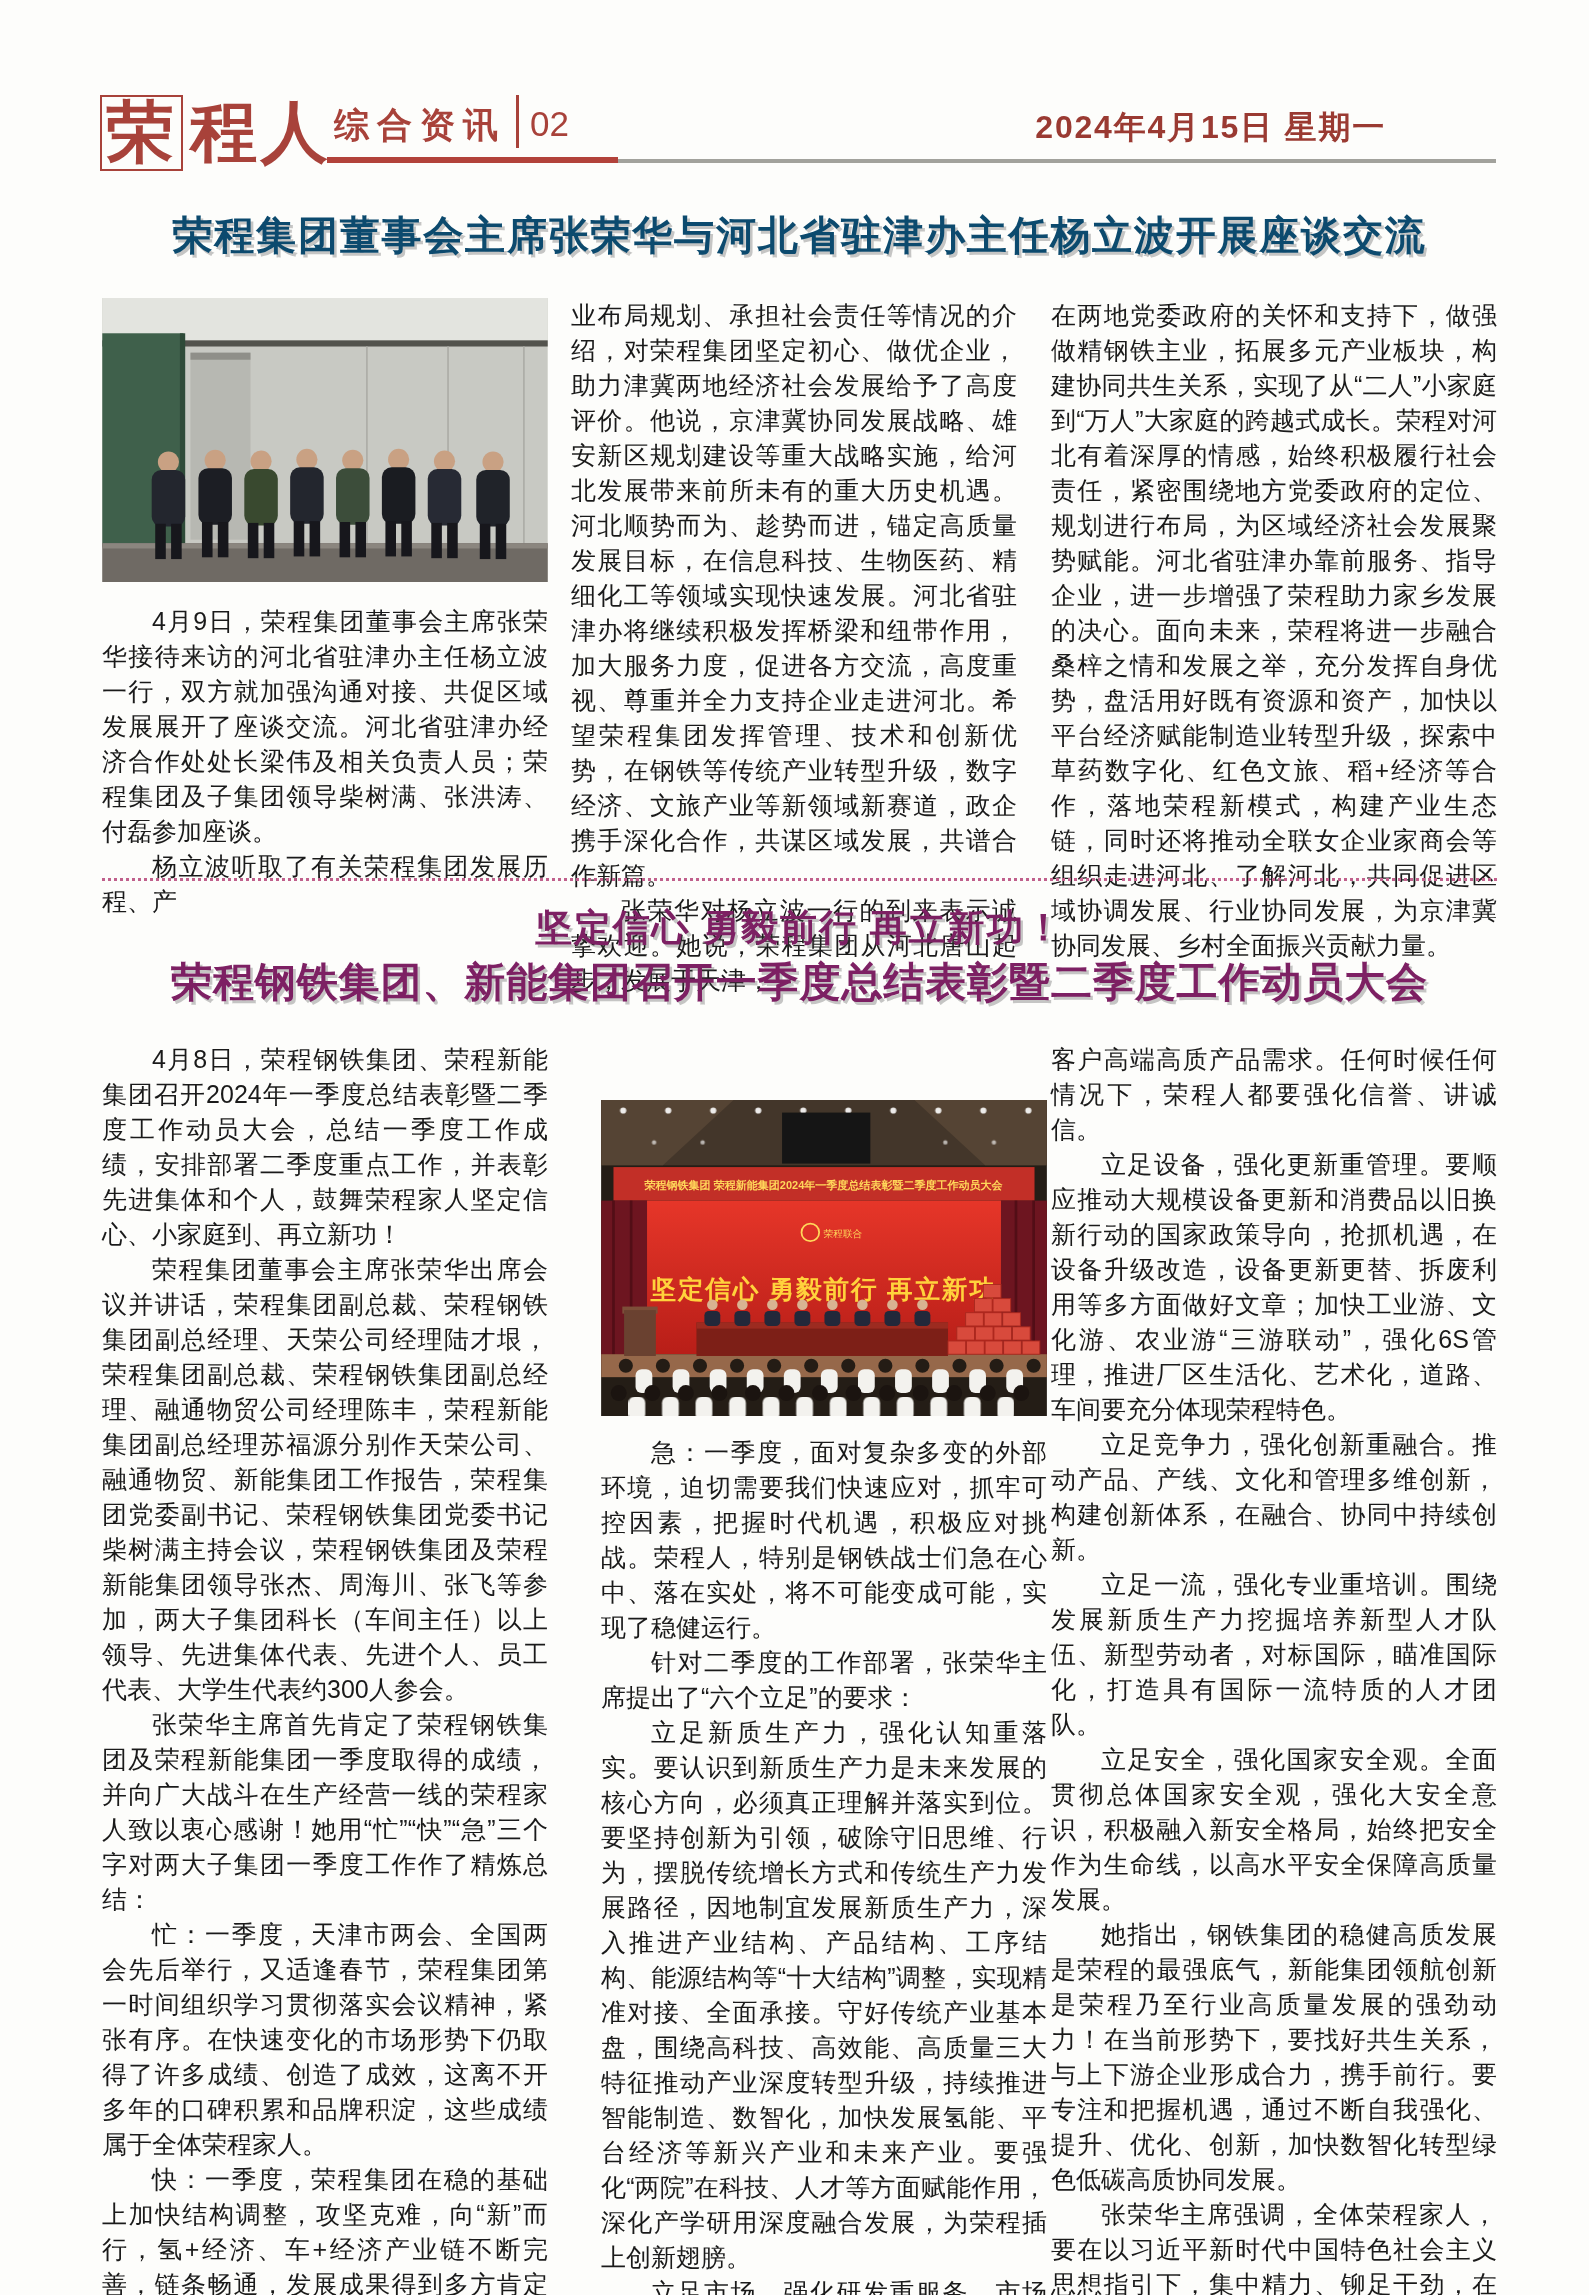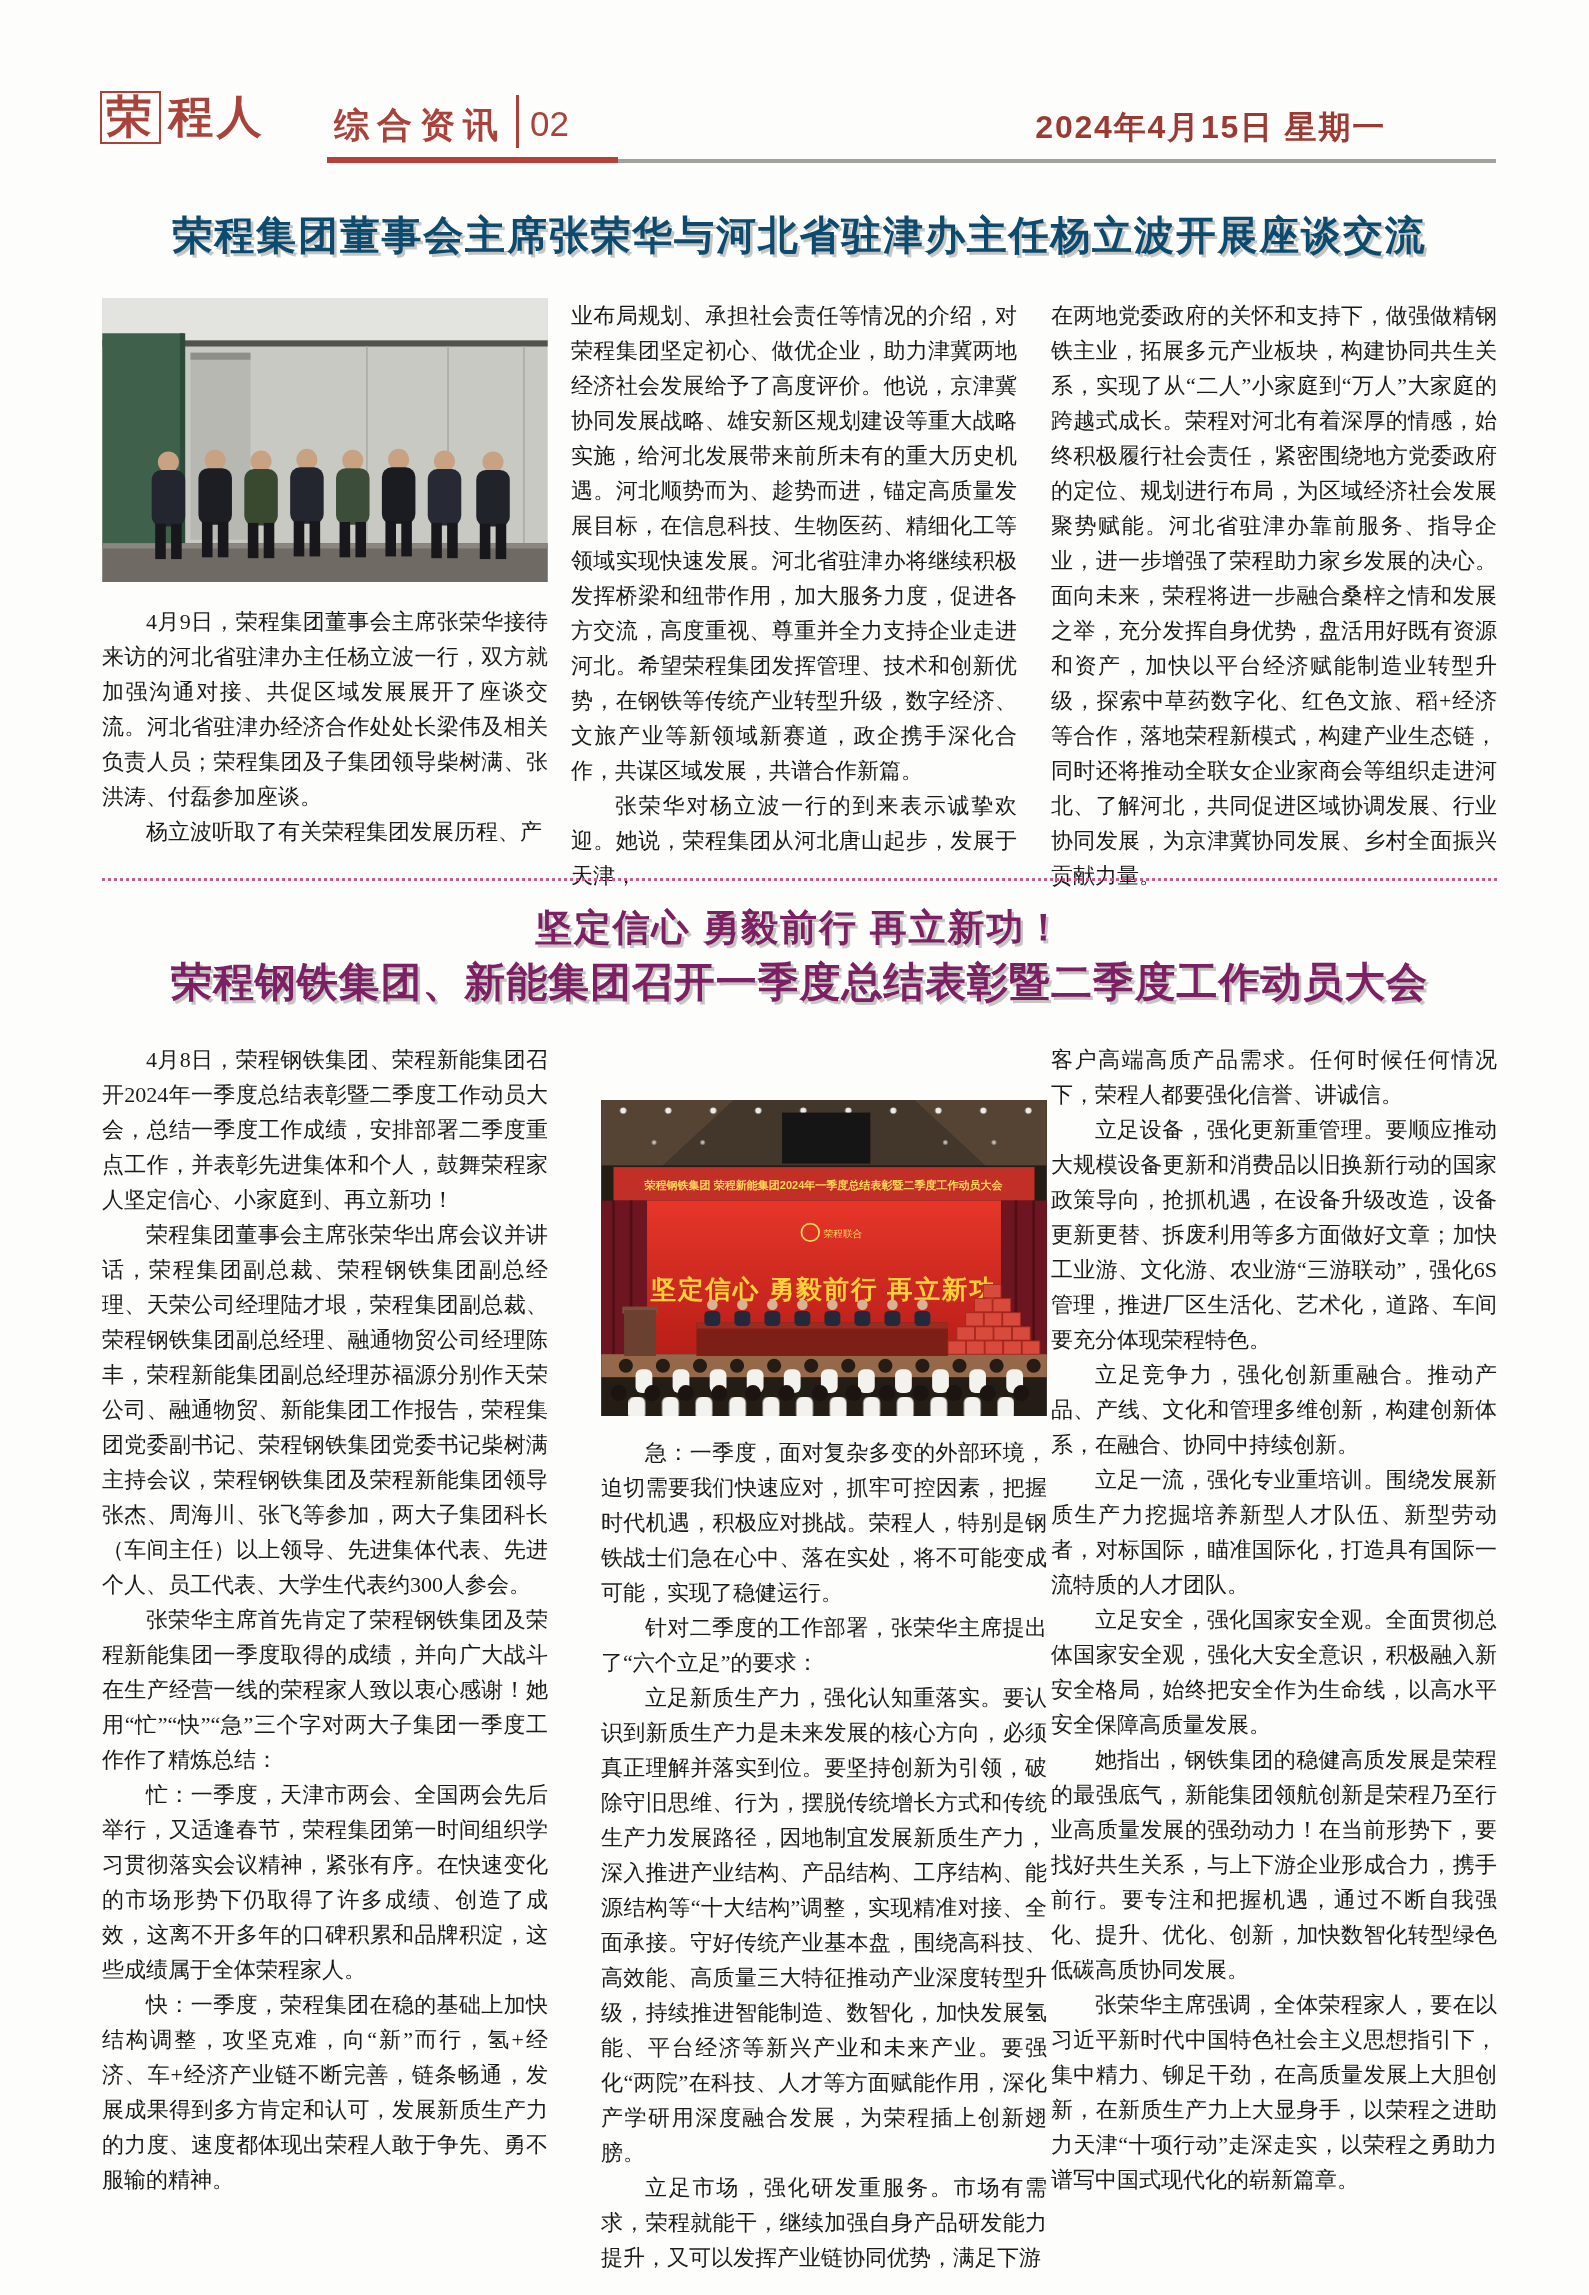--- a/index.html
+++ b/index.html
@@ -2,21 +2,21 @@
 <html style="font-size:14px"><head>
 <meta charset="utf-8">
 <style>
   html,body{margin:0;padding:0;}
   body{
     width:1589px;height:2295px;background:#fdfdfb;position:relative;
     font-family:"DejaVu Serif",serif;
   }
   .abs{position:absolute;}
   
-  .m-logo{left:100px;top:87px;font-size:45px;font-weight:bold;color:#a8423a;
+  .m-logo{left:100px;top:87px;font-size:67px;font-weight:bold;color:#a8423a;
     font-family:"DejaVu Serif",serif;letter-spacing:3.5px;}
   .logo-box{display:inline-block;border:2.6px solid #a8423a;padding:0 4.4px 1.8px 4.4px;margin-right:7px;line-height:1.05;}
   .m-section{left:334px;top:102px;font-size:35px;font-weight:bold;color:#a8423a;
     letter-spacing:8px;font-family:"Liberation Sans",sans-serif;}
   .m-bar{left:516px;top:95px;width:2.6px;height:53px;background:#a8423a;}
   .m-page{left:530px;top:104px;font-size:35px;color:#a8423a;font-family:"Liberation Sans",sans-serif;}
   .m-date{left:1015px;top:106px;width:371px;text-align:right;font-size:32px;font-weight:bold;
     color:#9a3a32;font-family:"Liberation Sans",sans-serif;letter-spacing:1.8px;}
   .rule-red{left:327px;top:157px;width:291px;height:6.2px;background:#b2423a;}
   .rule-gray{left:618px;top:159px;width:878px;height:3.5px;background:#a2a29c;}
@@ -25,22 +25,22 @@
     font-family:"Liberation Sans",sans-serif;font-size:40px;font-weight:bold;color:#0c4a6e;
     letter-spacing:1.8px;text-shadow:2.6px 2.6px 0 rgba(70,70,70,.30);}
   .a2-titles{left:102px;top:902px;width:1395px;text-align:center;
     font-family:"Liberation Sans",sans-serif;font-weight:bold;color:#7d2063;}
   .a2-t1{font-size:37px;line-height:51px;margin:0;letter-spacing:1.8px;
     text-shadow:2.6px 2.6px 0 rgba(70,70,70,.30);}
   .a2-t2{font-size:41px;line-height:58px;margin:0;letter-spacing:0.9px;
     text-shadow:2.6px 2.6px 0 rgba(70,70,70,.30);}
   
   .col{position:absolute;width:446px;}
-  .para{margin:0;text-align:justify;font-size:22px;line-height:35px;color:#1a1a1a;
-    font-family:Liberation Serif, serif;}
+  .para{margin:0;text-align:justify;font-size:25px;line-height:35px;color:#1a1a1a;
+    font-family:Liberation Sans, sans-serif;}
   .para.ind{text-indent:2em;}
   .photo-wrap{width:446px;margin:0 0 19.4px 0;}
   .photo-wrap2{width:446px;margin:0 0 16px 0;}
   .divider{left:102px;top:878px;width:1395px;height:0;border-top:3.5px dotted #c0608c;}
 </style>
 </head>
 <body>
 
 <div class="page">
 

